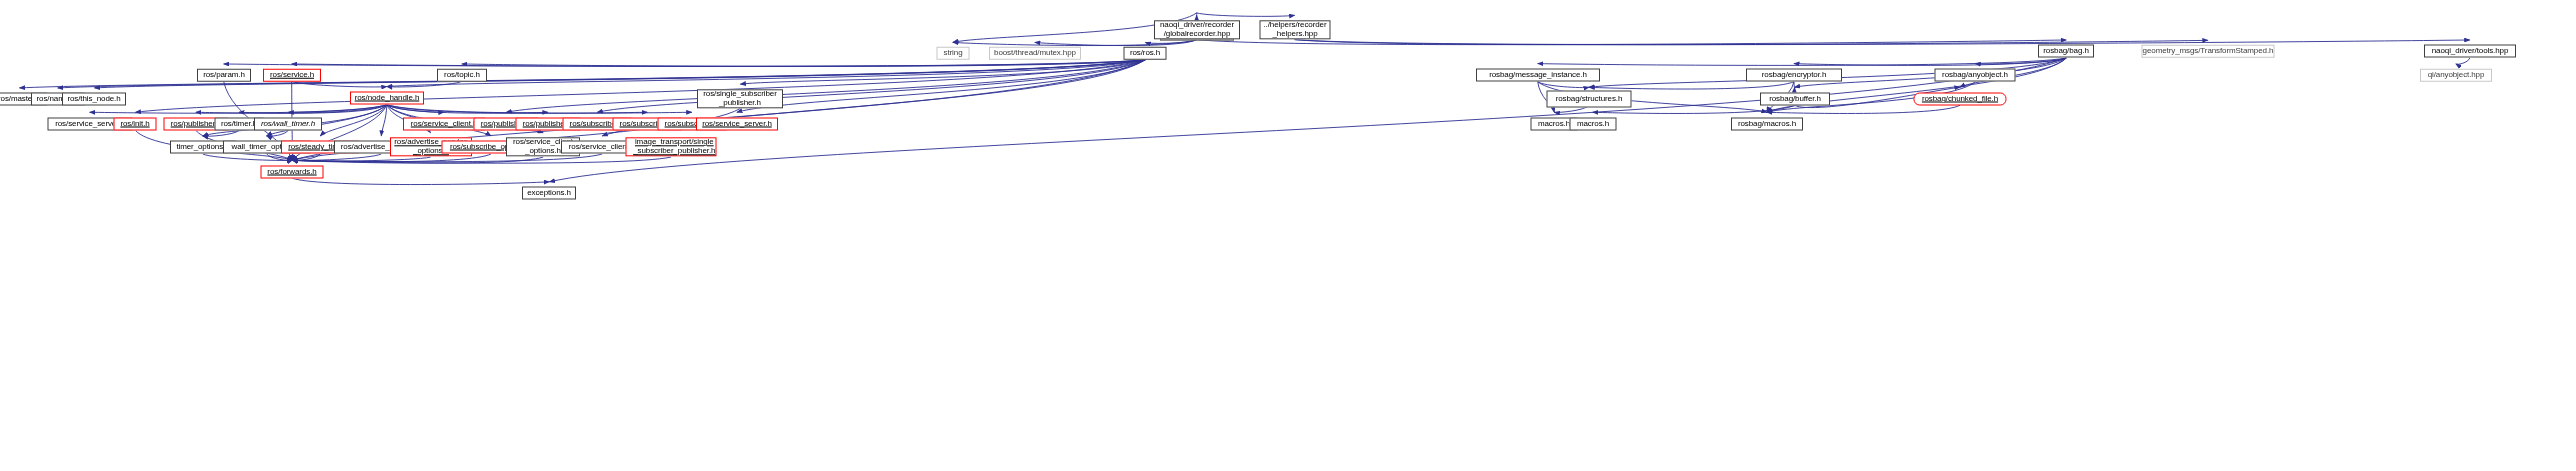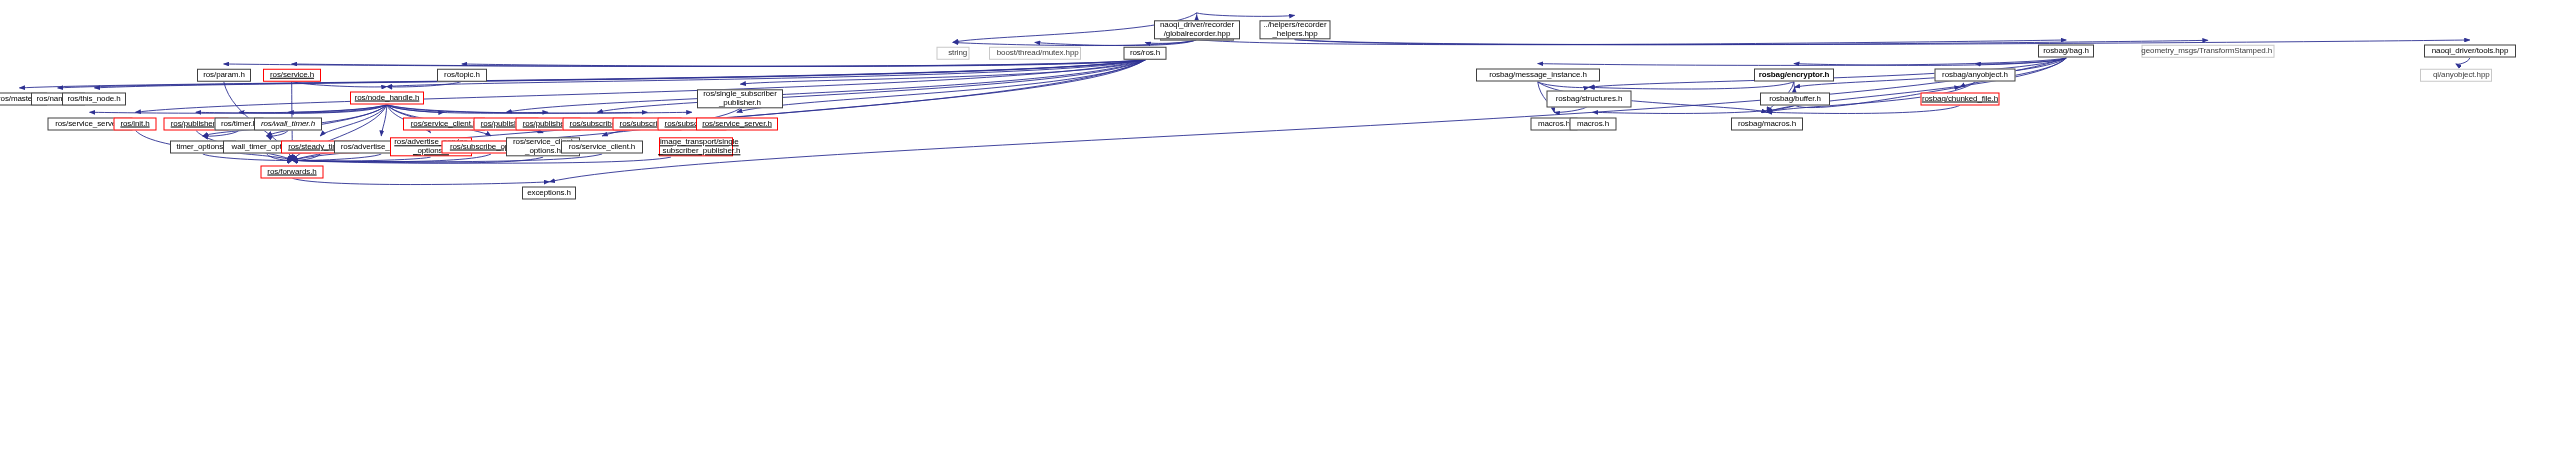--- a/index.html
+++ b/index.html
@@ -53,21 +53,20 @@
     border: 0.7px solid #404040;
     margin-top: 28px;
   }
   .node.red {
     border: 0.7px solid #ff0000;
     text-decoration: underline;
   }
   .node.grey-text {
     border: 0.7px solid #c8c8c8;
     color: #3d3d3d;
-    justify-content: flex-end;
   }
 </style>
 </head>
 <body>
 
 <div id="graph-root">
 
   <svg id="edge-layer" viewBox="0 0 3709 679" preserveAspectRatio="none" xmlns="http://www.w3.org/2000/svg">
     <defs>
       <marker id="arrowhead" markerWidth="9" markerHeight="7" refX="8" refY="3.5" orient="auto" markerUnits="userSpaceOnUse">
@@ -165,32 +164,32 @@
       <div class="node grey-text" style="left: 953px; top: 53px; width: 33px; height: 12.5px;"><span>string</span></div>
       <div class="node grey-text" style="left: 1035px; top: 53px; width: 92px; height: 12.5px;"><span>boost/thread/mutex.hpp</span></div>
       <div class="node" style="left: 1145px; top: 53px; width: 43px; height: 12.5px;"><span>ros/ros.h</span></div>
       <div class="node" style="left: 2066px; top: 51px; width: 56px; height: 13px;"><span>rosbag/bag.h</span></div>
       <div class="node grey-text" style="left: 2208px; top: 51px; width: 133px; height: 12.5px;"><span>geometry_msgs/TransformStamped.h</span></div>
       <div class="node" style="left: 2470px; top: 51px; width: 92px; height: 13px;"><span>naoqi_driver/tools.hpp</span></div>
       <div class="node" style="left: 224px; top: 75px; width: 54px; height: 12.5px;"><span>ros/param.h</span></div>
       <div class="node red" style="left: 292px; top: 75px; width: 58px; height: 12.5px;"><span>ros/service.h</span></div>
       <div class="node" style="left: 462px; top: 75px; width: 50px; height: 12.5px;"><span>ros/topic.h</span></div>
       <div class="node" style="left: 1538px; top: 75px; width: 124px; height: 13px;"><span>rosbag/message_instance.h</span></div>
-      <div class="node" style="left: 1794px; top: 75px; width: 80px; height: 13px; font-weight: bold;"><span>rosbag/encryptor.h</span></div>
+      <div class="node" style="left: 1794px; top: 75px; width: 96px; height: 13px;"><span>rosbag/encryptor.h</span></div>
       <div class="node" style="left: 1975px; top: 75px; width: 81px; height: 13px;"><span>rosbag/anyobject.h</span></div>
       <div class="node grey-text" style="left: 2456px; top: 75px; width: 72px; height: 12.5px;"><span>qi/anyobject.hpp</span></div>
       <div class="node" style="left: 19.4px; top: 99px; width: 56px; height: 13px;"><span>ros/master.h</span></div>
       <div class="node" style="left: 58px; top: 99px; width: 54px; height: 13px;"><span>ros/names.h</span></div>
       <div class="node" style="left: 94px; top: 99px; width: 64px; height: 13px;"><span>ros/this_node.h</span></div>
       <div class="node red" style="left: 387px; top: 98px; width: 74px; height: 13px;"><span>ros/node_handle.h</span></div>
       <div class="node" style="left: 740px; top: 99px; width: 86px; height: 19.4px;"><span>ros/single_subscriber
 _publisher.h</span></div>
       <div class="node" style="left: 1589px; top: 99px; width: 85px; height: 17px;"><span>rosbag/structures.h</span></div>
       <div class="node" style="left: 1795px; top: 99px; width: 70px; height: 13px;"><span>rosbag/buffer.h</span></div>
-      <div class="node red" style="left: 1960px; top: 99px; width: 79px; height: 13px;"><span>rosbag/chunked_file.h</span></div>
+      <div class="node red" style="left: 1960px; top: 99px; width: 93px; height: 13px; border-radius: 6px;"><span>rosbag/chunked_file.h</span></div>
       <div class="node" style="left: 90px; top: 124px; width: 85px; height: 13px;"><span>ros/service_server.h</span></div>
       <div class="node red" style="left: 135px; top: 124px; width: 43px; height: 13px;"><span>ros/init.h</span></div>
       <div class="node red" style="left: 196px; top: 124px; width: 65px; height: 13px;"><span>ros/publisher.h</span></div>
       <div class="node" style="left: 239px; top: 124px; width: 49px; height: 13px;"><span>ros/timer.h</span></div>
       <div class="node" style="left: 288px; top: 124px; width: 68px; height: 13px; font-style: italic;"><span>ros/wall_timer.h</span></div>
       <div class="node red" style="left: 444px; top: 124px; width: 82px; height: 13px;"><span>ros/service_client.h</span></div>
       <div class="node red" style="left: 506px; top: 124px; width: 65px; height: 13px;"><span>ros/publisher.h</span></div>
       <div class="node red" style="left: 548px; top: 124px; width: 65px; height: 13px;"><span>ros/publisher.h</span></div>
       <div class="node red" style="left: 597px; top: 124px; width: 69px; height: 13px;"><span>ros/subscriber.h</span></div>
       <div class="node red" style="left: 647px; top: 124px; width: 69px; height: 13px;"><span>ros/subscriber.h</span></div>
@@ -202,20 +201,20 @@
       <div class="node" style="left: 203px; top: 147px; width: 66px; height: 13px;"><span>timer_options.h</span></div>
       <div class="node" style="left: 267px; top: 147px; width: 88px; height: 13px;"><span>wall_timer_options.h</span></div>
       <div class="node red" style="left: 320px; top: 147px; width: 78px; height: 13px;"><span>ros/steady_timer.h</span></div>
       <div class="node" style="left: 381px; top: 147px; width: 94px; height: 13px;"><span>ros/advertise_options.h</span></div>
       <div class="node red" style="left: 431px; top: 147px; width: 82px; height: 19.4px;"><span>ros/advertise_service
 _options.h</span></div>
       <div class="node red" style="left: 491px; top: 147px; width: 99px; height: 13px;"><span>ros/subscribe_options.h</span></div>
       <div class="node" style="left: 543px; top: 147px; width: 74px; height: 19.4px;"><span>ros/service_client
 _options.h</span></div>
       <div class="node" style="left: 602px; top: 147px; width: 82px; height: 13px;"><span>ros/service_client.h</span></div>
-      <div class="node red" style="left: 696px; top: 147px; width: 74px; height: 19.4px; padding-left: 8px;"><span>image_transport/single
+      <div class="node red" style="left: 671px; top: 147px; width: 91px; height: 19.4px; padding-left: 8px;"><span>image_transport/single
 _subscriber_publisher.h</span></div>
       <div class="node red" style="left: 292px; top: 172px; width: 63px; height: 13px;"><span>ros/forwards.h</span></div>
       <div class="node" style="left: 549px; top: 193px; width: 54px; height: 13px;"><span>exceptions.h</span></div>
     </div>
 
 </div>
 
 
 </body></html>

